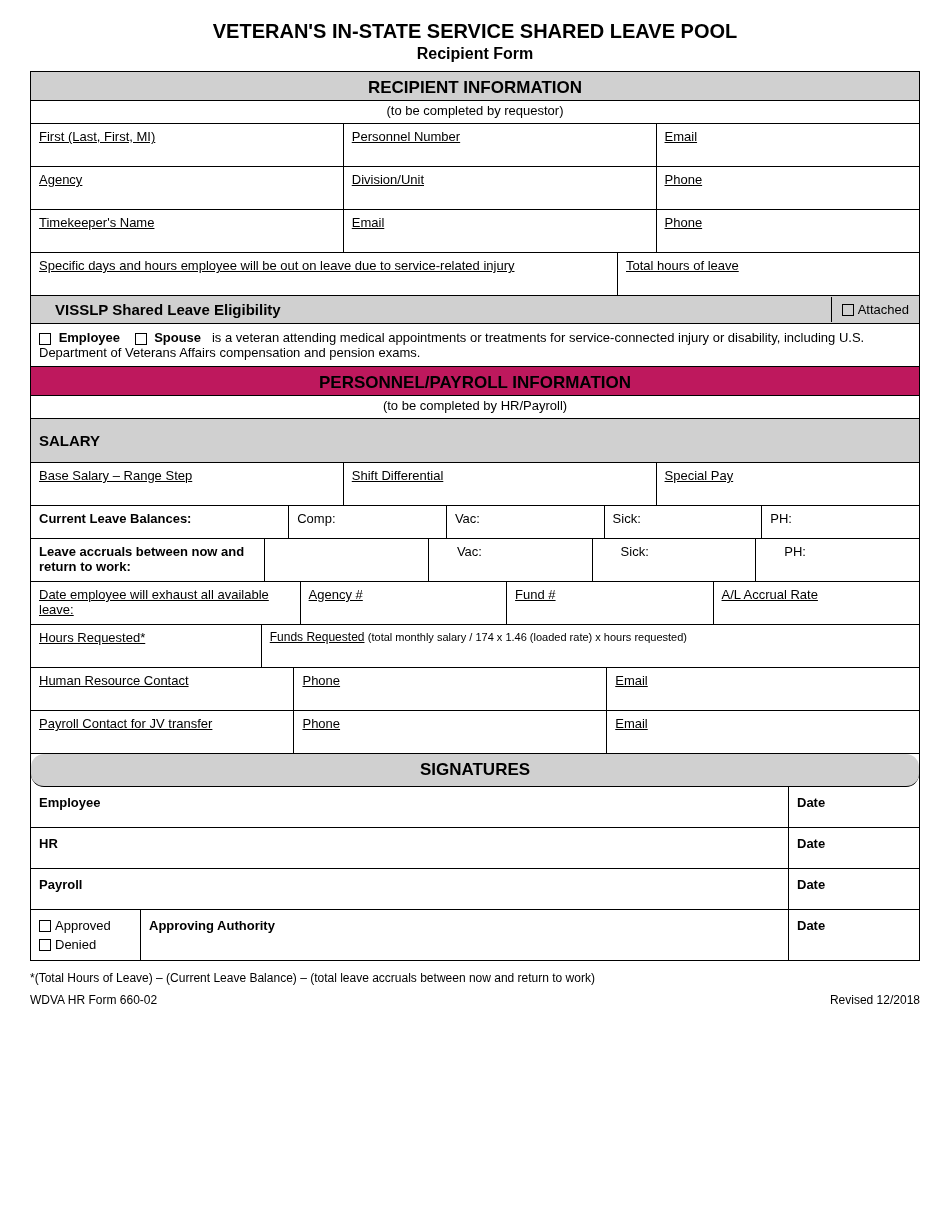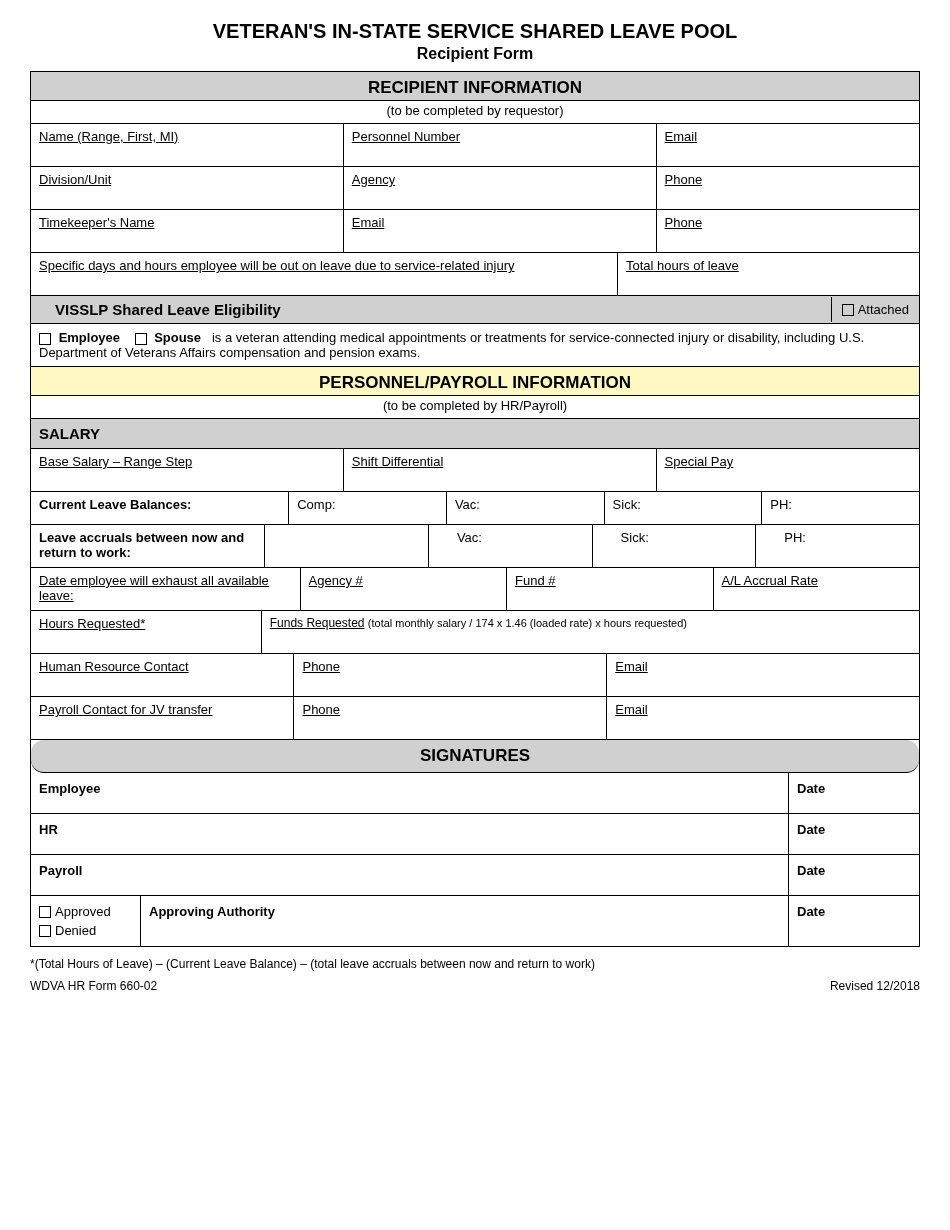--- a/index.html
+++ b/index.html
@@ -108,37 +108,37 @@
       vertical-align: middle;
       flex-shrink: 0;
     }
     .visslp-body {
       padding: 6px 8px;
       border-bottom: 1px solid #000;
       font-size: 13px;
     }
     
     .pp-section-header {
-      background: #fef9c3;
+      background: #be185d;
       text-align: center;
       font-size: 17px;
       font-weight: bold;
       padding: 6px 4px 2px 4px;
       border-bottom: 1px solid #000;
       text-transform: uppercase;
     }
     .pp-section-subheader {
       text-align: center;
       font-size: 13px;
       padding: 2px 4px 5px 4px;
       border-bottom: 1px solid #000;
     }
     .salary-header-row {
       background: #d0d0d0;
-      padding: 6px 8px;
+      padding: 13px 8px;
       font-weight: bold;
       font-size: 15px;
       border-bottom: 1px solid #000;
     }
     
     .sig-header {
       background: #d0d0d0;
       text-align: center;
       font-size: 17px;
       font-weight: bold;
@@ -218,36 +218,36 @@
 <div class="page-title">VETERAN'S IN-STATE SERVICE SHARED LEAVE POOL</div>
 <div class="page-subtitle">Recipient Form</div>
 
 <div class="form-outer">
 
   <div class="section-header">RECIPIENT INFORMATION</div>
   <div class="section-subheader">(to be completed by requestor)</div>
 
   <div class="form-row">
     <div class="form-cell" style="flex:1.2">
-      <span class="cell-label">Name (Range, First, MI)</span>
+      <span class="cell-label">First (Last, First, MI)</span>
     </div>
     <div class="form-cell" style="flex:1.2">
       <span class="cell-label">Personnel Number</span>
     </div>
     <div class="form-cell" style="flex:1">
       <span class="cell-label">Email</span>
     </div>
   </div>
 
   <div class="form-row">
     <div class="form-cell" style="flex:1.2">
+      <span class="cell-label">Agency</span>
+    </div>
+    <div class="form-cell" style="flex:1.2">
       <span class="cell-label">Division/Unit</span>
-    </div>
-    <div class="form-cell" style="flex:1.2">
-      <span class="cell-label">Agency</span>
     </div>
     <div class="form-cell" style="flex:1">
       <span class="cell-label">Phone</span>
     </div>
   </div>
 
   <div class="form-row">
     <div class="form-cell" style="flex:1.2">
       <span class="cell-label">Timekeeper's Name</span>
     </div>

